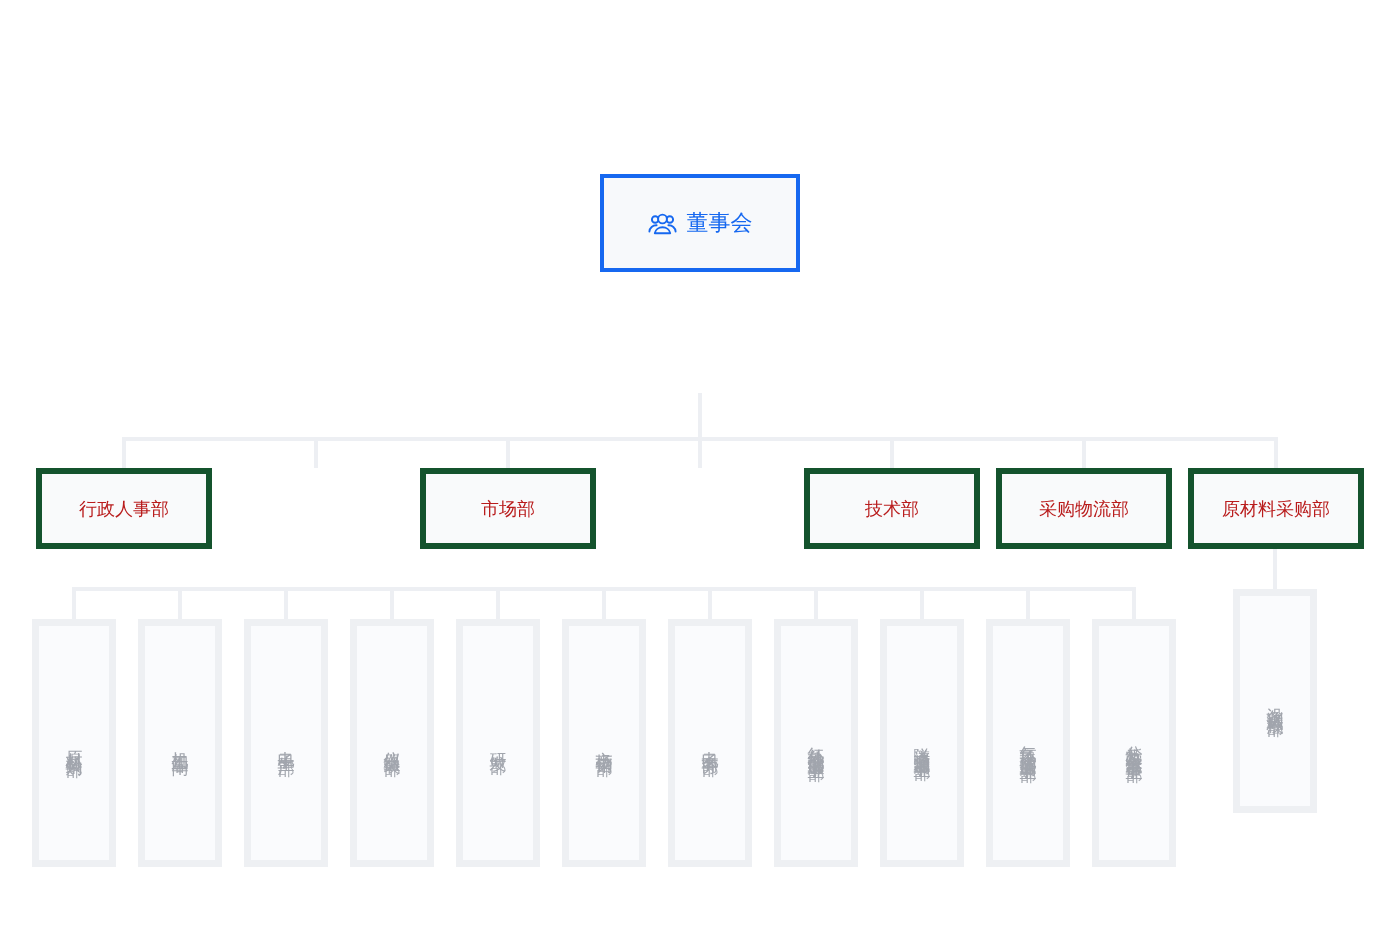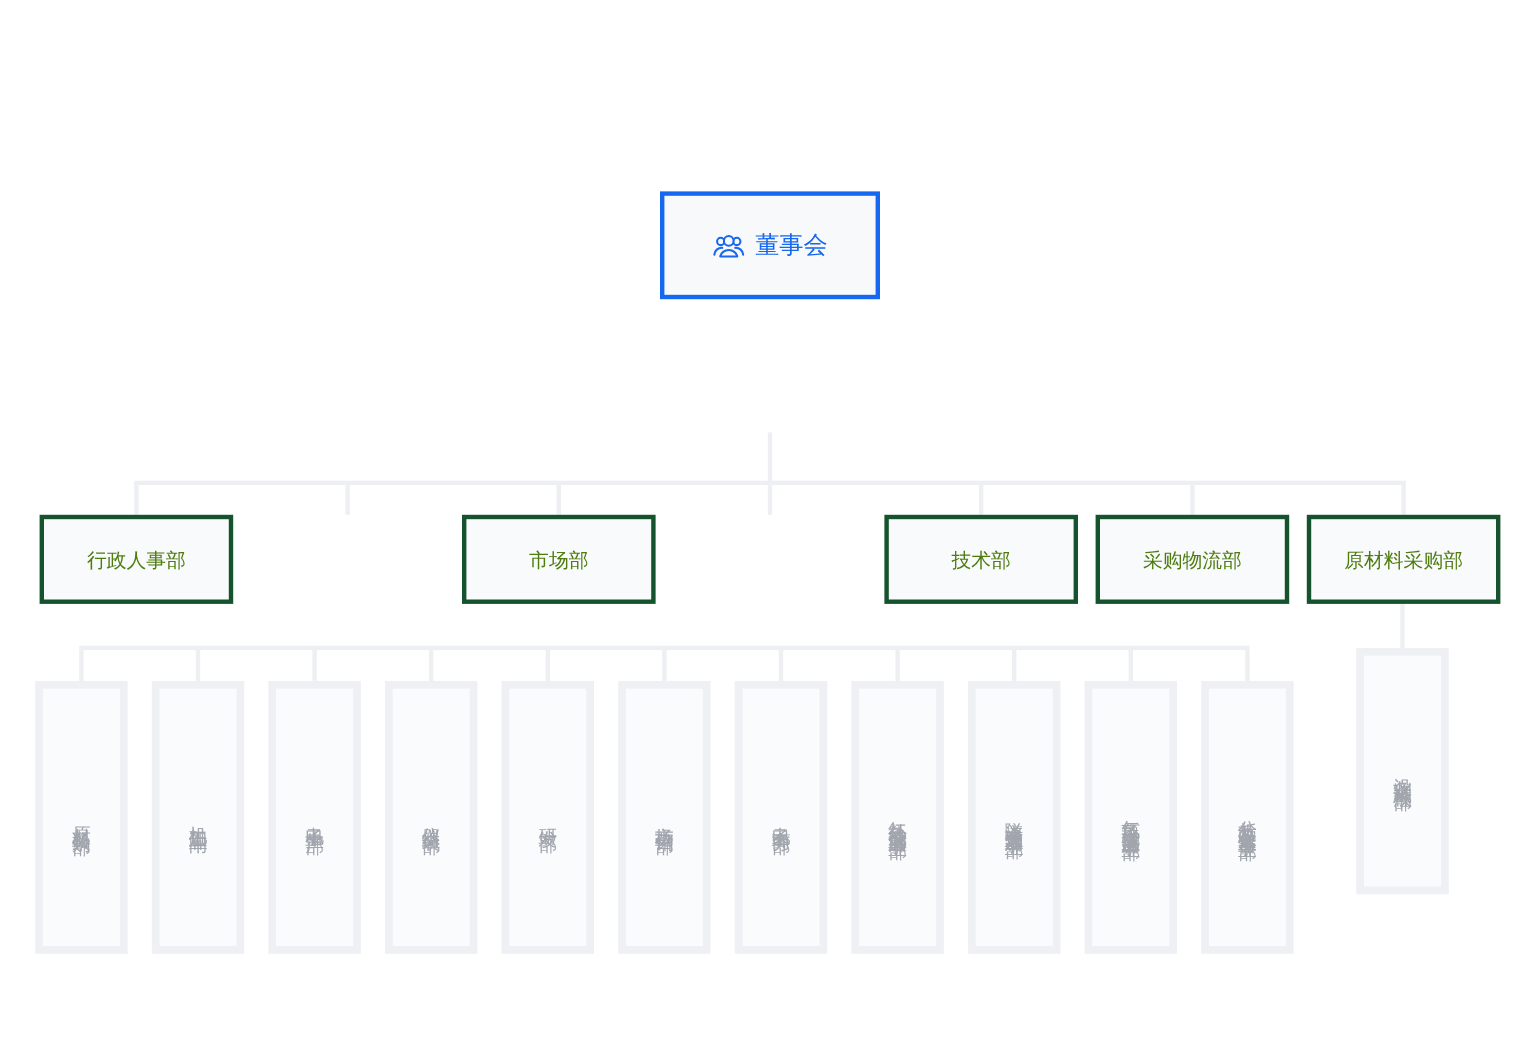--- a/index.html
+++ b/index.html
@@ -18,22 +18,22 @@
     border:4px solid #1668f0; background:#f7f9fb;
     color:#1668f0; font-size:22px; font-weight:500; gap:10px;margin-top:36px;
   }
   .node-gm {
     left:600px; top:297px; width:199px; height:96px;
     border:7px solid #eef0f3; background:#fafbfd;
     color:#4b4e54; font-size:20px;
   }
   .node-dept {
     top:468px; width:176px; height:81px;
-    border:4px solid #14532d; background:#f9fafb;
-    color:#4d7c0f; font-size:18px;
+    border:6px solid #14532d; background:#f9fafb;
+    color:#b91c1c; font-size:18px;
   }
   .node-sub {
     top:619px; width:84px; height:248px;
     border:7px solid #eef0f3; background:#fafbfd;
     color:#a1a5ad; font-size:17px;
   }
   .node-sub .vtext, .node-qsub .vtext {
     writing-mode:vertical-rl; text-orientation:upright;
     letter-spacing:2px; line-height:1; max-height:225px;
   }

